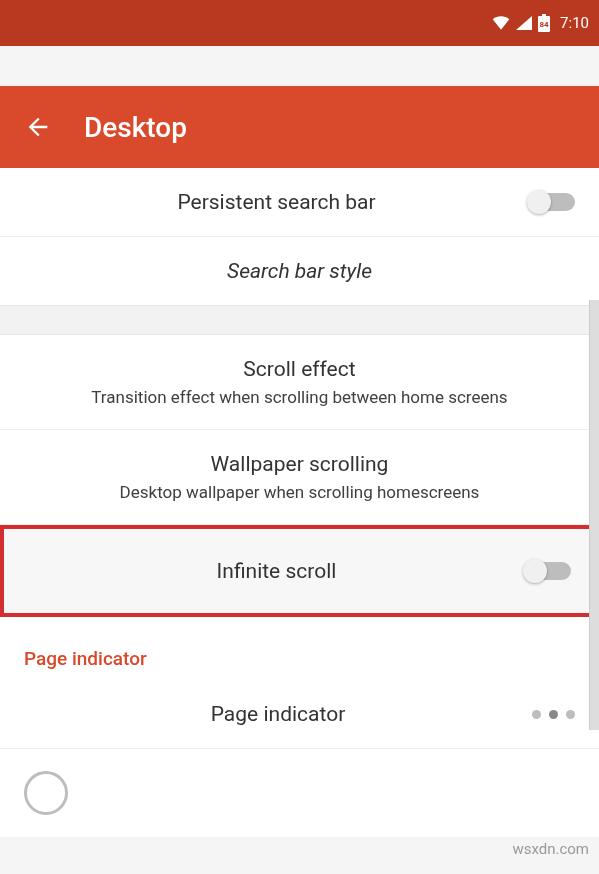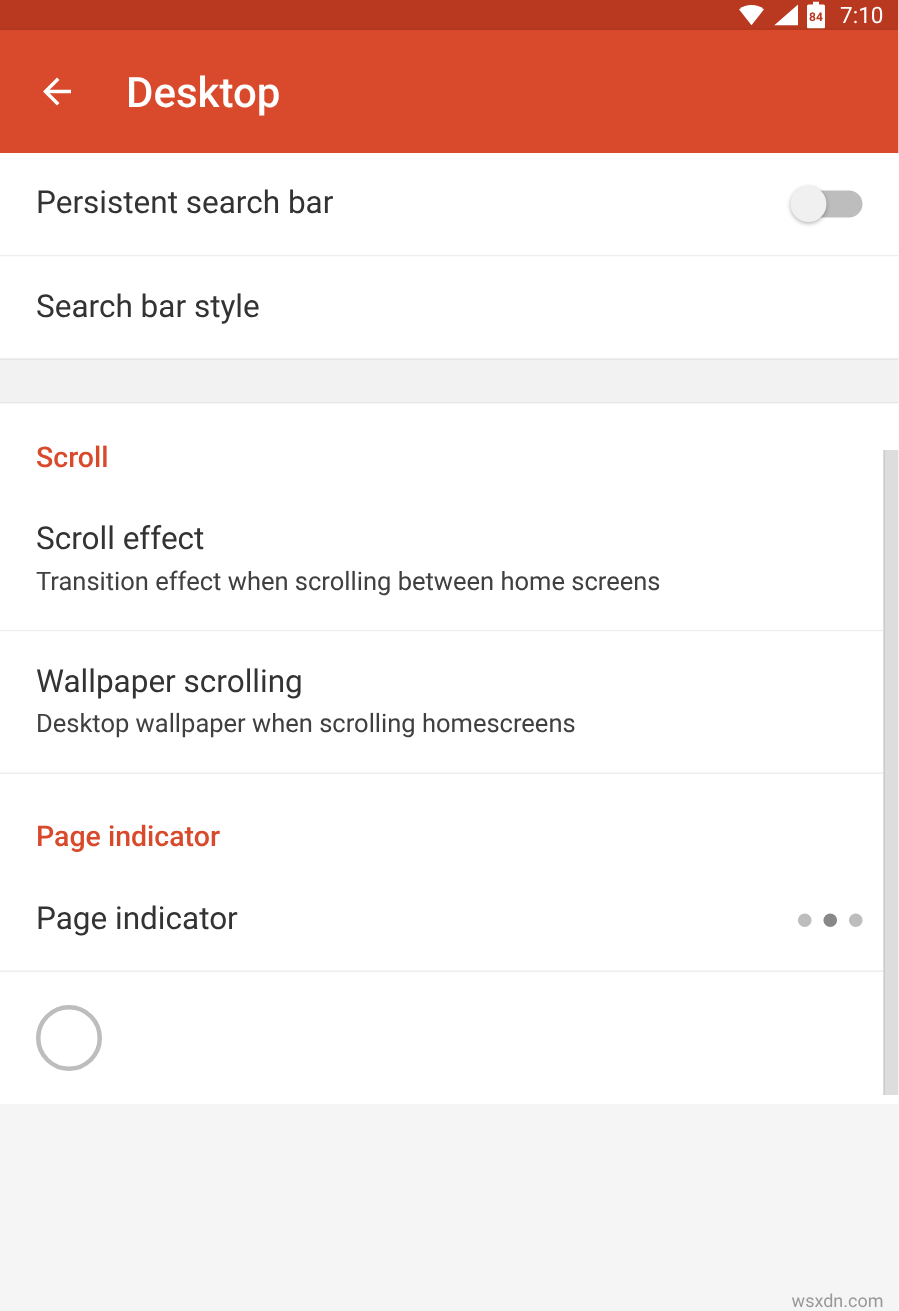--- a/index.html
+++ b/index.html
@@ -5,60 +5,61 @@
     * { margin: 0; padding: 0; box-sizing: border-box; }
     body {
       font-family: Roboto, -apple-system, BlinkMacSystemFont, "Segoe UI", sans-serif;
       width: 599px;
       height: 874px;
       background: #f5f5f5;
       overflow: hidden;
       position: relative;
     }
     .status-bar {
-      height: 20px;
+      height: 46px;
       background: #b83820;
       display: flex;
       justify-content: flex-end;
       align-items: center;
       padding: 0 10px;
       gap: 6px;
       color: #fff;
       font-size: 15px;
     }
     .status-bar .time { margin-left: 4px; }
     .wifi-icon, .cell-icon, .battery-icon { display: inline-flex; }
     .app-bar {
       height: 82px;
       background: #d84a2b;
       display: flex;
       align-items: center;
       padding: 0 24px;
       gap: 32px;
       box-shadow: 0 2px 4px rgba(0,0,0,0.2);
+      margin-top: 40px;
     }
     .back-arrow { color: #fff; cursor: pointer; display:flex; }
     .app-title {
       color: #fff;
       font-size: 28px;
       font-weight: 500;
     }
     .content { background: #fff; }
     .section-gap { height: 30px; background: #f2f2f2; border-top:1px solid #e6e6e6; border-bottom:1px solid #e6e6e6;}
     .list-item {
       padding: 22px 24px;
       background: #fff;
       border-bottom: 1px solid #eee;
       display: flex;
       align-items: center;
       justify-content: space-between;
       cursor: pointer;
     }
-    .list-item.no-border { border-bottom: none; }
-    .item-text { flex: 1; }
+    .list-item.no-border { border-bottom: none; font-style: italic; }
+    .item-text { flex: 1; text-align: center; }
     .item-title { font-size: 21px; color: #333; }
     .item-subtitle { font-size: 17px; color: #404040; margin-top: 6px; }
     .section-header {
       padding: 24px 24px 10px;
       font-size: 19px;
       font-weight: 500;
       color: #d84a2b;
       background: #fff;
     }
     .toggle {
@@ -97,23 +98,23 @@
     }
     .dots span.active { background: #888; }
     .circle-outline {
       width: 44px;
       height: 44px;
       border: 3px solid #bdbdbd;
       border-radius: 50%;
     }
     .watermark {
       position: absolute;
-      bottom: 0;
+      bottom: 16px;
       right: 10px;
-      font-size: 12px;
+      font-size: 15px;
       color: #999;
     }
     .scroll-track {
       position: absolute;
       right: 0;
       top: 300px;
       width: 10px;
       height: 430px;
       background: #ddd;
       border-left: 1px solid #ccc;
@@ -162,36 +163,41 @@
   </div>
 
   <div class="list-item no-border">
     <div class="item-text">
       <div class="item-title">Search bar style</div>
     </div>
   </div>
 
   <div class="section-gap"></div>
 
-  <div class="section-header">Scroll</div>
 
   <div class="list-item">
     <div class="item-text">
       <div class="item-title">Scroll effect</div>
       <div class="item-subtitle">Transition effect when scrolling between home screens</div>
     </div>
   </div>
 
   <div class="list-item">
     <div class="item-text">
       <div class="item-title">Wallpaper scrolling</div>
       <div class="item-subtitle">Desktop wallpaper when scrolling homescreens</div>
     </div>
   </div>
 
+  <div class="list-item highlighted" style="padding:30px 24px;">
+    <div class="item-text">
+      <div class="item-title">Infinite scroll</div>
+    </div>
+    <div class="toggle"></div>
+  </div>
 
   <div class="section-header" style="padding-top:30px;">Page indicator</div>
 
   <div class="list-item">
     <div class="item-text">
       <div class="item-title">Page indicator</div>
     </div>
     <div class="dots">
       <span></span>
         <span class="active"></span>

